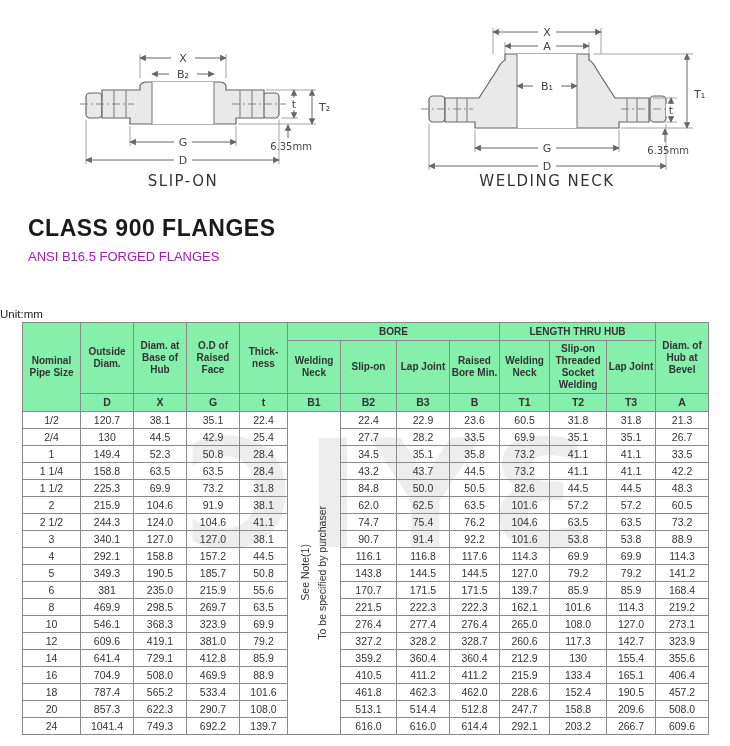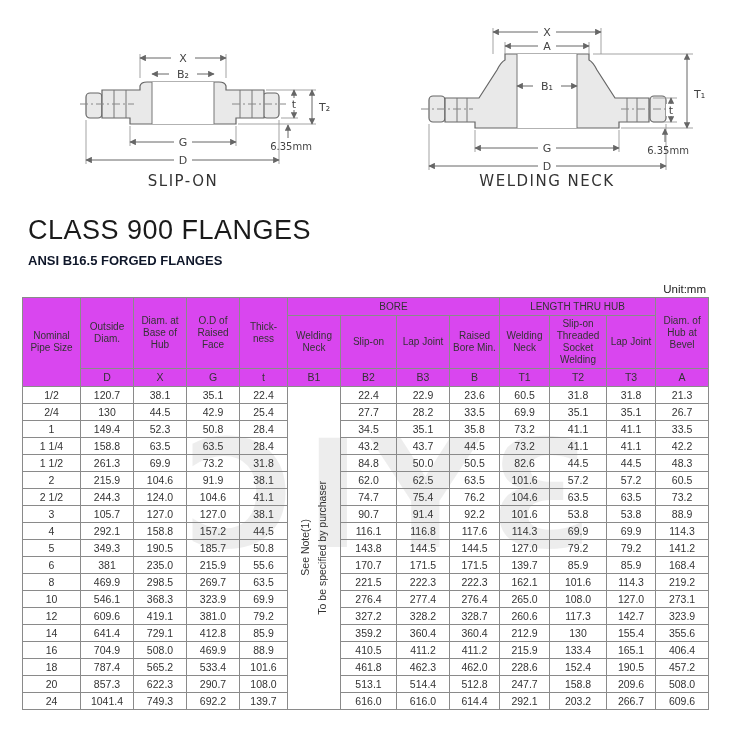--- a/index.html
+++ b/index.html
@@ -4,30 +4,30 @@
 <style>
   html,body{margin:0;padding:0;background:#fff;}
   #page{position:relative;width:730px;height:746px;background:#fff;overflow:hidden;
         font-family:"Liberation Sans","DejaVu Sans",sans-serif;color:#222;}
   .diagrams{display:flex;margin-top:6px;height:195px;}
   .diagrams svg{display:block;}
   svg text{font-family:"DejaVu Sans","Liberation Sans",sans-serif;fill:#444;}
   .caption{font-size:15px;letter-spacing:1.5px;fill:#333;}
   .dimtext{font-size:11px;}
   .smalltext{font-size:10px;}
-  #page-title{margin:14px 0 0 28px;font-size:27px;font-weight:400;letter-spacing:.5px;color:#1a1a1a;}
-  #page-subtitle{margin:7px 0 0 28px;font-size:13px;color:#0f172a;font-weight:bold;}
-  #unit-label{width:706px;text-align:right;font-size:11.5px;color:#222;margin-top:15px;margin-bottom:2px;}
+  #page-title{margin:14px 0 0 28px;font-size:23px;font-weight:700;letter-spacing:.5px;color:#1a1a1a;}
+  #page-subtitle{margin:7px 0 0 28px;font-size:13px;color:#a21caf;}
+  #unit-label{width:706px;text-align:left;font-size:11.5px;color:#222;margin-top:44px;margin-bottom:2px;}
   #watermark{position:absolute;left:185px;top:408px;font-size:150px;font-weight:bold;
              color:#5a5a5a;opacity:.10;letter-spacing:10px;z-index:0;pointer-events:none;
              font-family:"DejaVu Sans",sans-serif;}
   table{border-collapse:collapse;table-layout:fixed;width:686px;margin-left:22px;
         position:relative;z-index:1;background:transparent;}
   th,td{border:1px solid #8a8a8a;text-align:center;padding:0;color:#333;}
-  thead th{background:#d946ef;font-weight:400;font-size:10px;line-height:1.18;}
+  thead th{background:#86efac;font-weight:700;font-size:10px;line-height:1.18;}
   tr.grp th{height:17px;}
   tr.sub th{height:52px;}
   tr.sym th{height:17px;font-size:10.5px;}
   tbody td{height:16px;font-size:10.5px;background:transparent;}
   td.b1cell{vertical-align:middle;}
   .vtext{writing-mode:vertical-rl;transform:rotate(180deg);white-space:pre-line;
          font-size:10.5px;line-height:1.6;margin:0 auto;color:#333;}
 </style>
 </head>
 <body>
@@ -281,21 +281,21 @@
           <td>43.2</td>
           <td>43.7</td>
           <td>44.5</td>
           <td>73.2</td>
           <td>41.1</td>
           <td>41.1</td>
           <td>42.2</td>
         </tr>
         <tr>
           <td>1 1/2</td>
-          <td>261.3</td>
+          <td>225.3</td>
           <td>69.9</td>
           <td>73.2</td>
           <td>31.8</td>
           <td>84.8</td>
           <td>50.0</td>
           <td>50.5</td>
           <td>82.6</td>
           <td>44.5</td>
           <td>44.5</td>
           <td>48.3</td>
@@ -323,21 +323,21 @@
           <td>74.7</td>
           <td>75.4</td>
           <td>76.2</td>
           <td>104.6</td>
           <td>63.5</td>
           <td>63.5</td>
           <td>73.2</td>
         </tr>
         <tr>
           <td>3</td>
-          <td>105.7</td>
+          <td>340.1</td>
           <td>127.0</td>
           <td>127.0</td>
           <td>38.1</td>
           <td>90.7</td>
           <td>91.4</td>
           <td>92.2</td>
           <td>101.6</td>
           <td>53.8</td>
           <td>53.8</td>
           <td>88.9</td>

